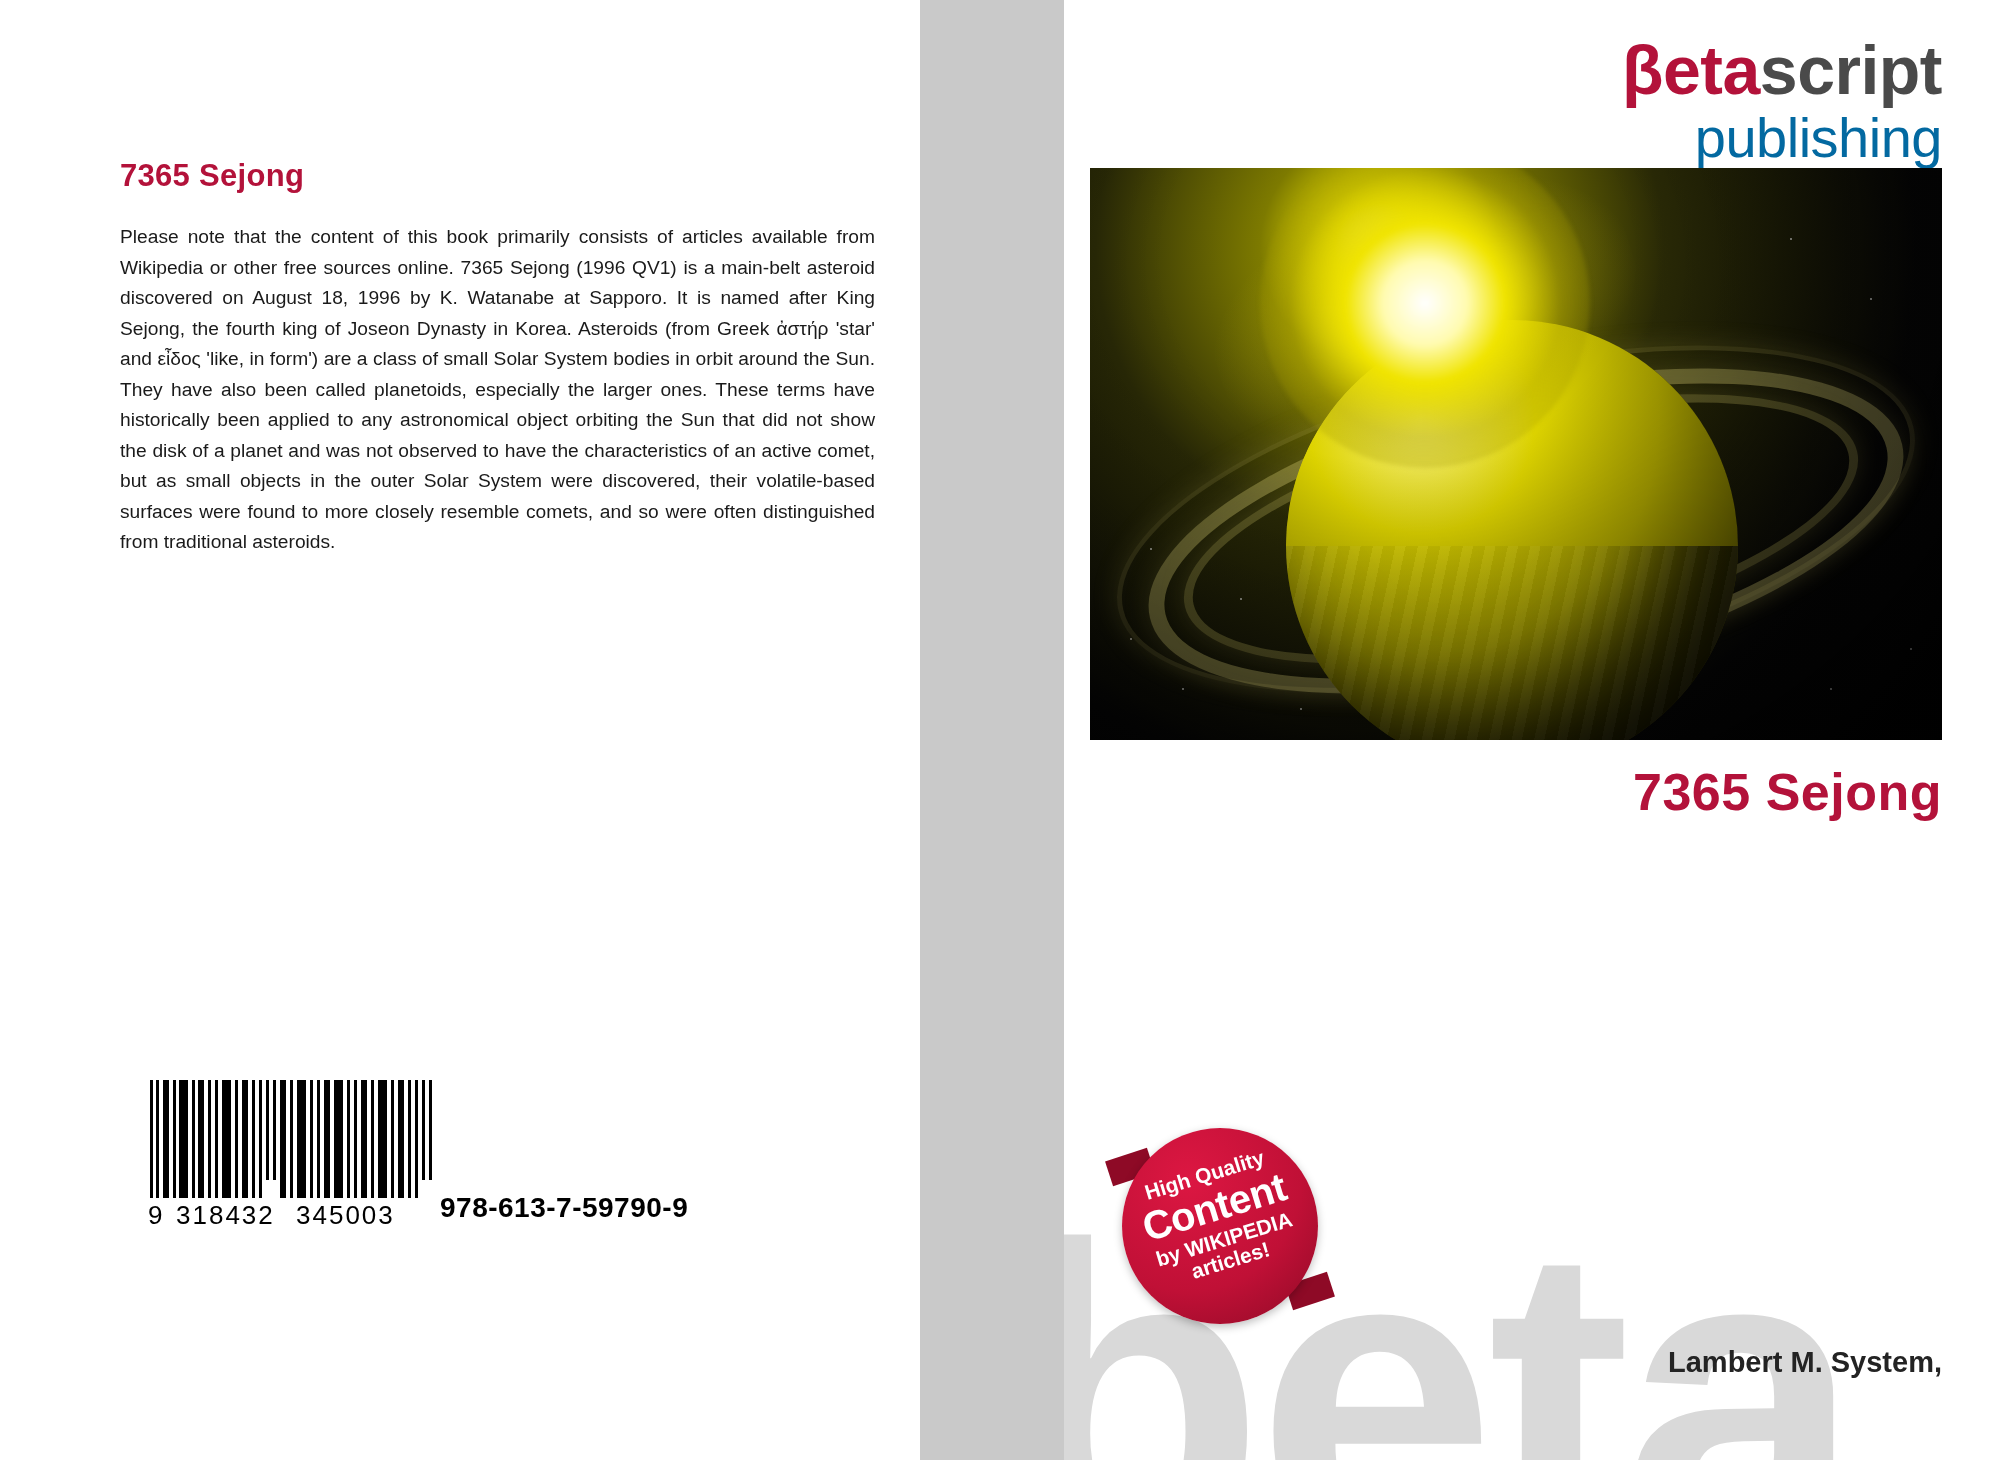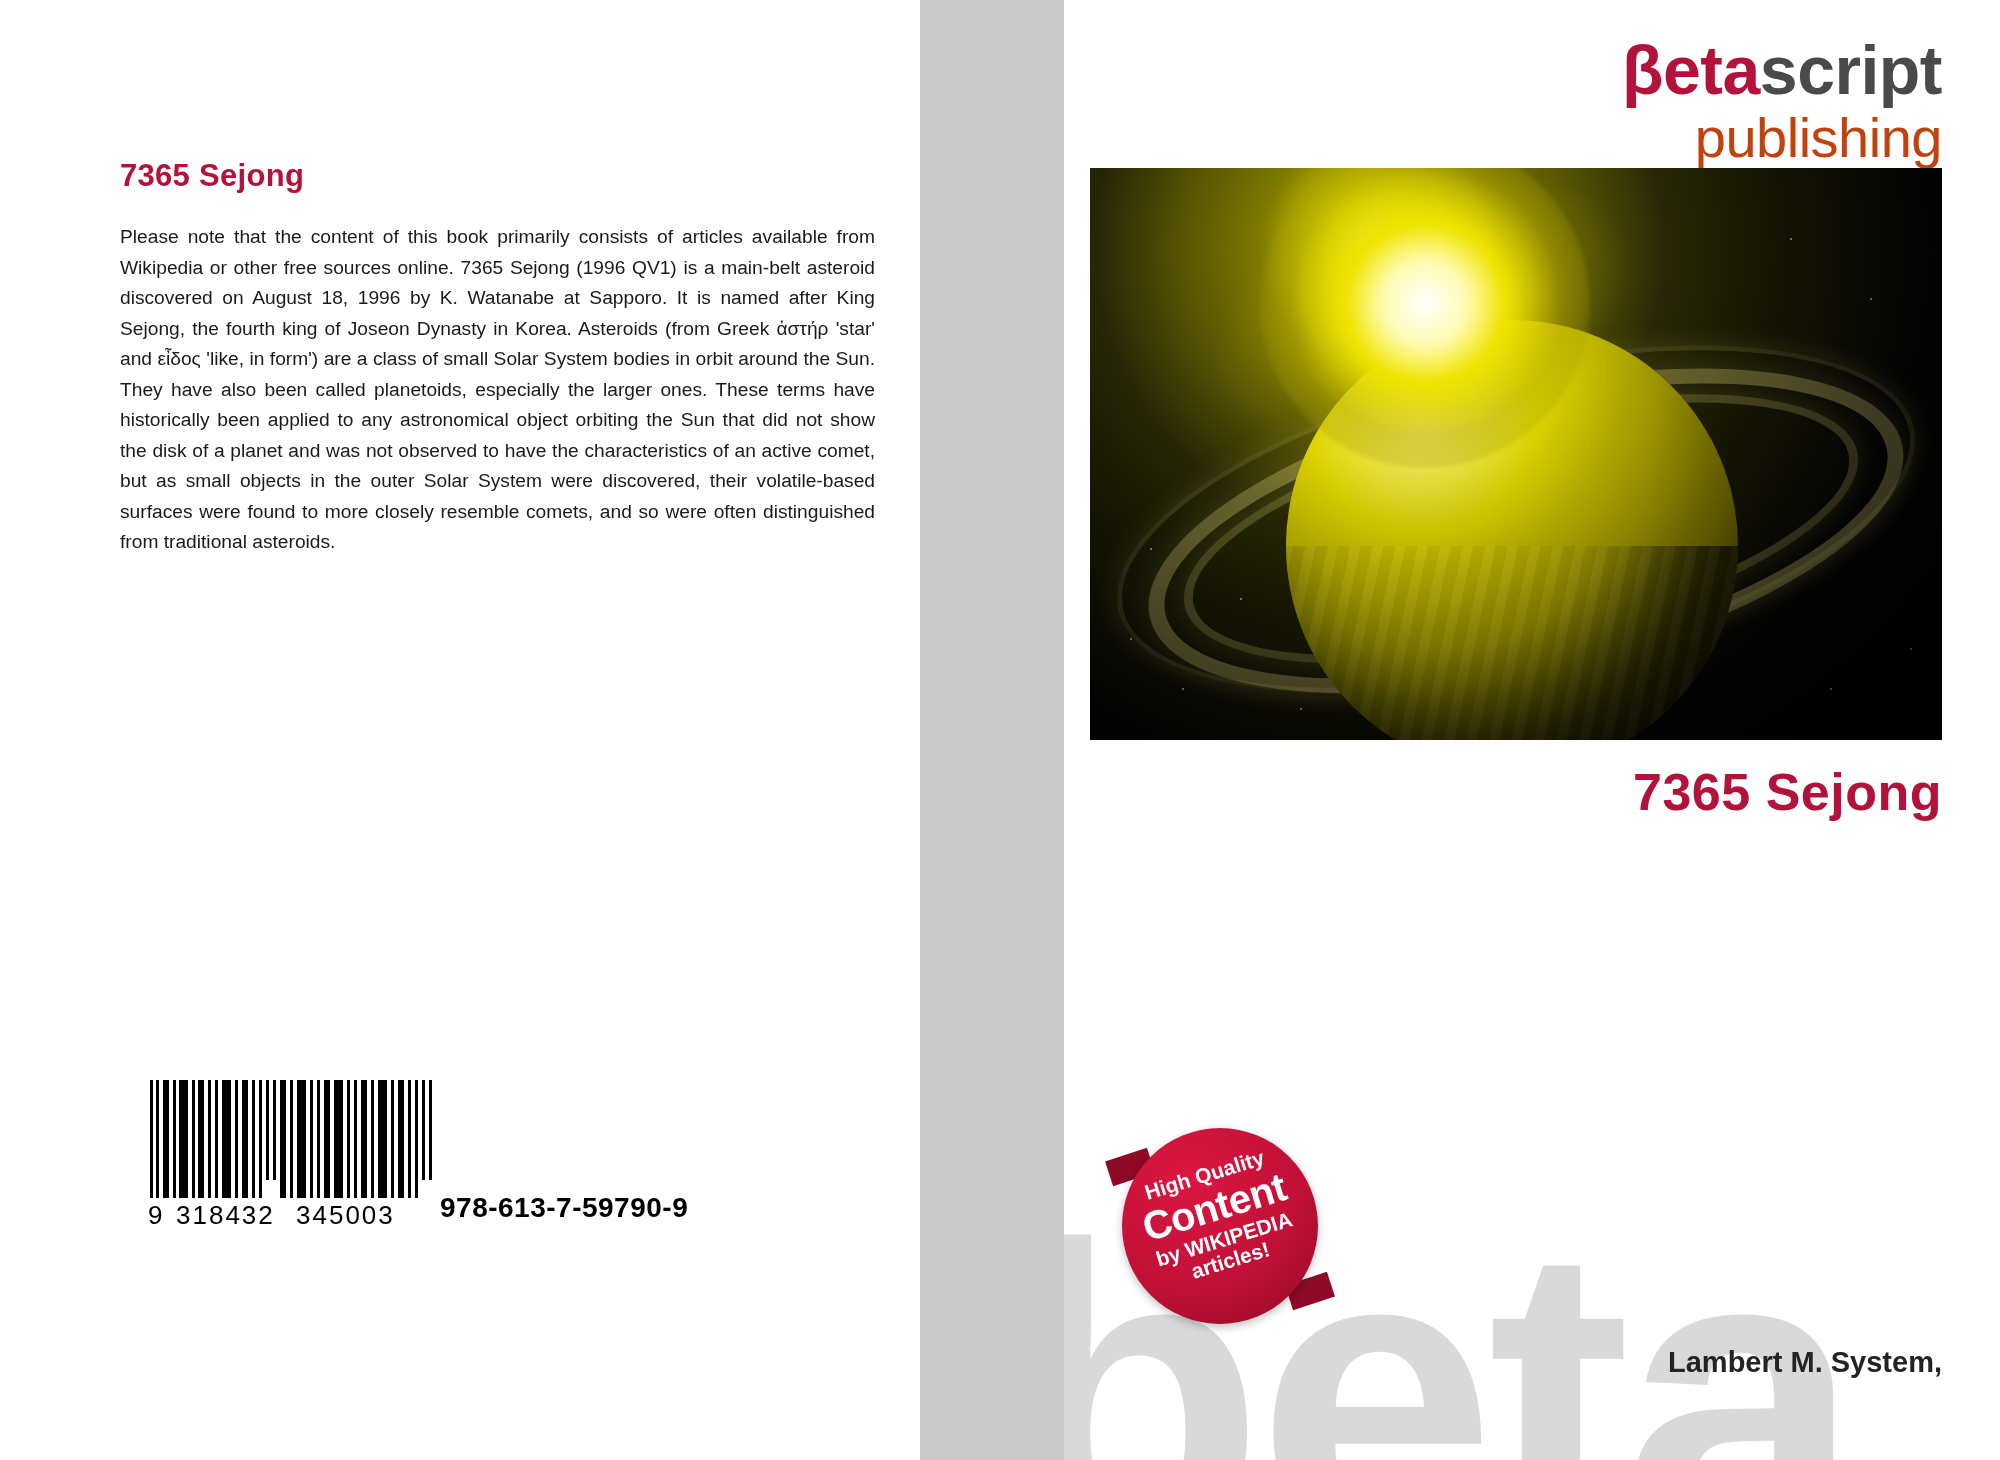--- a/index.html
+++ b/index.html
@@ -144,21 +144,21 @@
     font-weight: bold;
     color: #4a4a4a;
     letter-spacing: -0.5px;
     white-space: nowrap;
   }
   .publisher .l1 .beta {
     color: #b3123a;
   }
   .publisher .l2 {
     font-size: 56px;
-    color: #c2410c;
+    color: #0369a1;
     letter-spacing: -0.5px;
     margin-top: 6px;
     white-space: nowrap;
   }
 
   
   .art {
     position: absolute;
     left: 26px;
     top: 168px;

